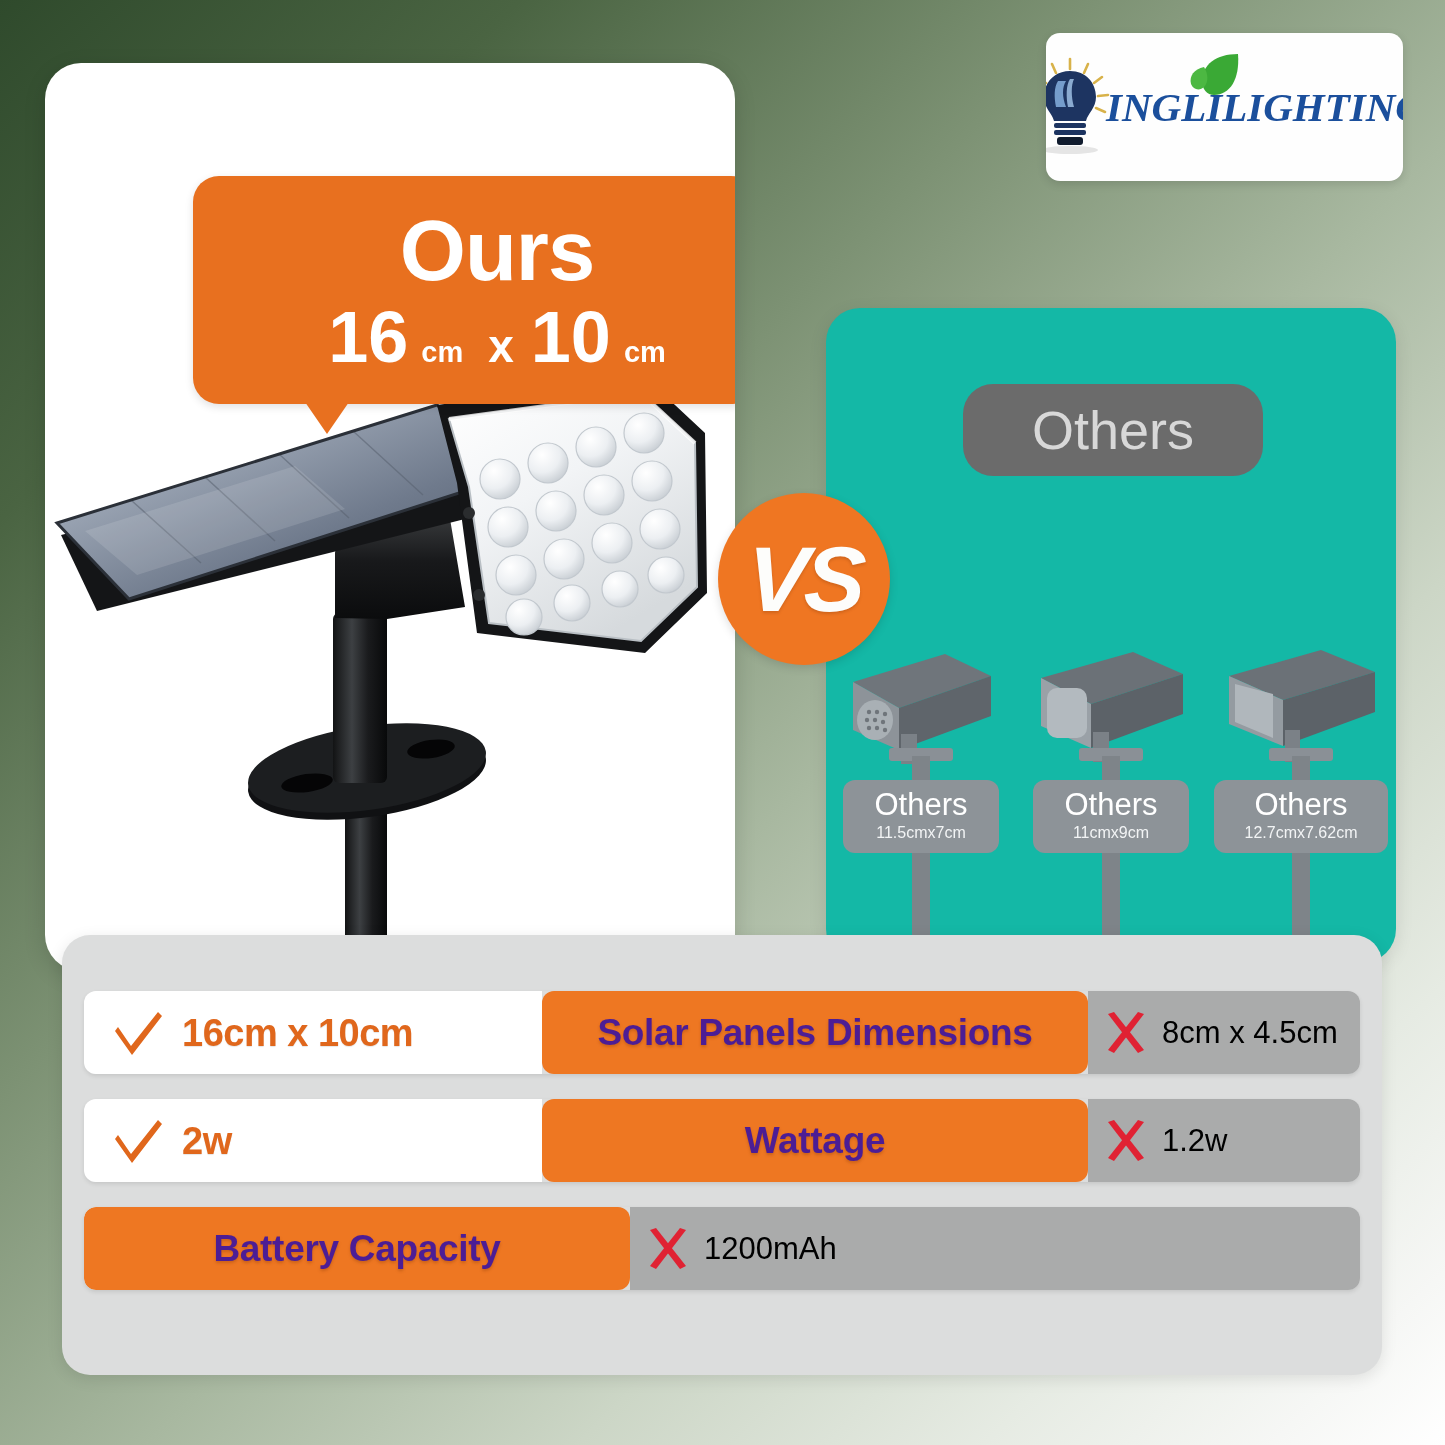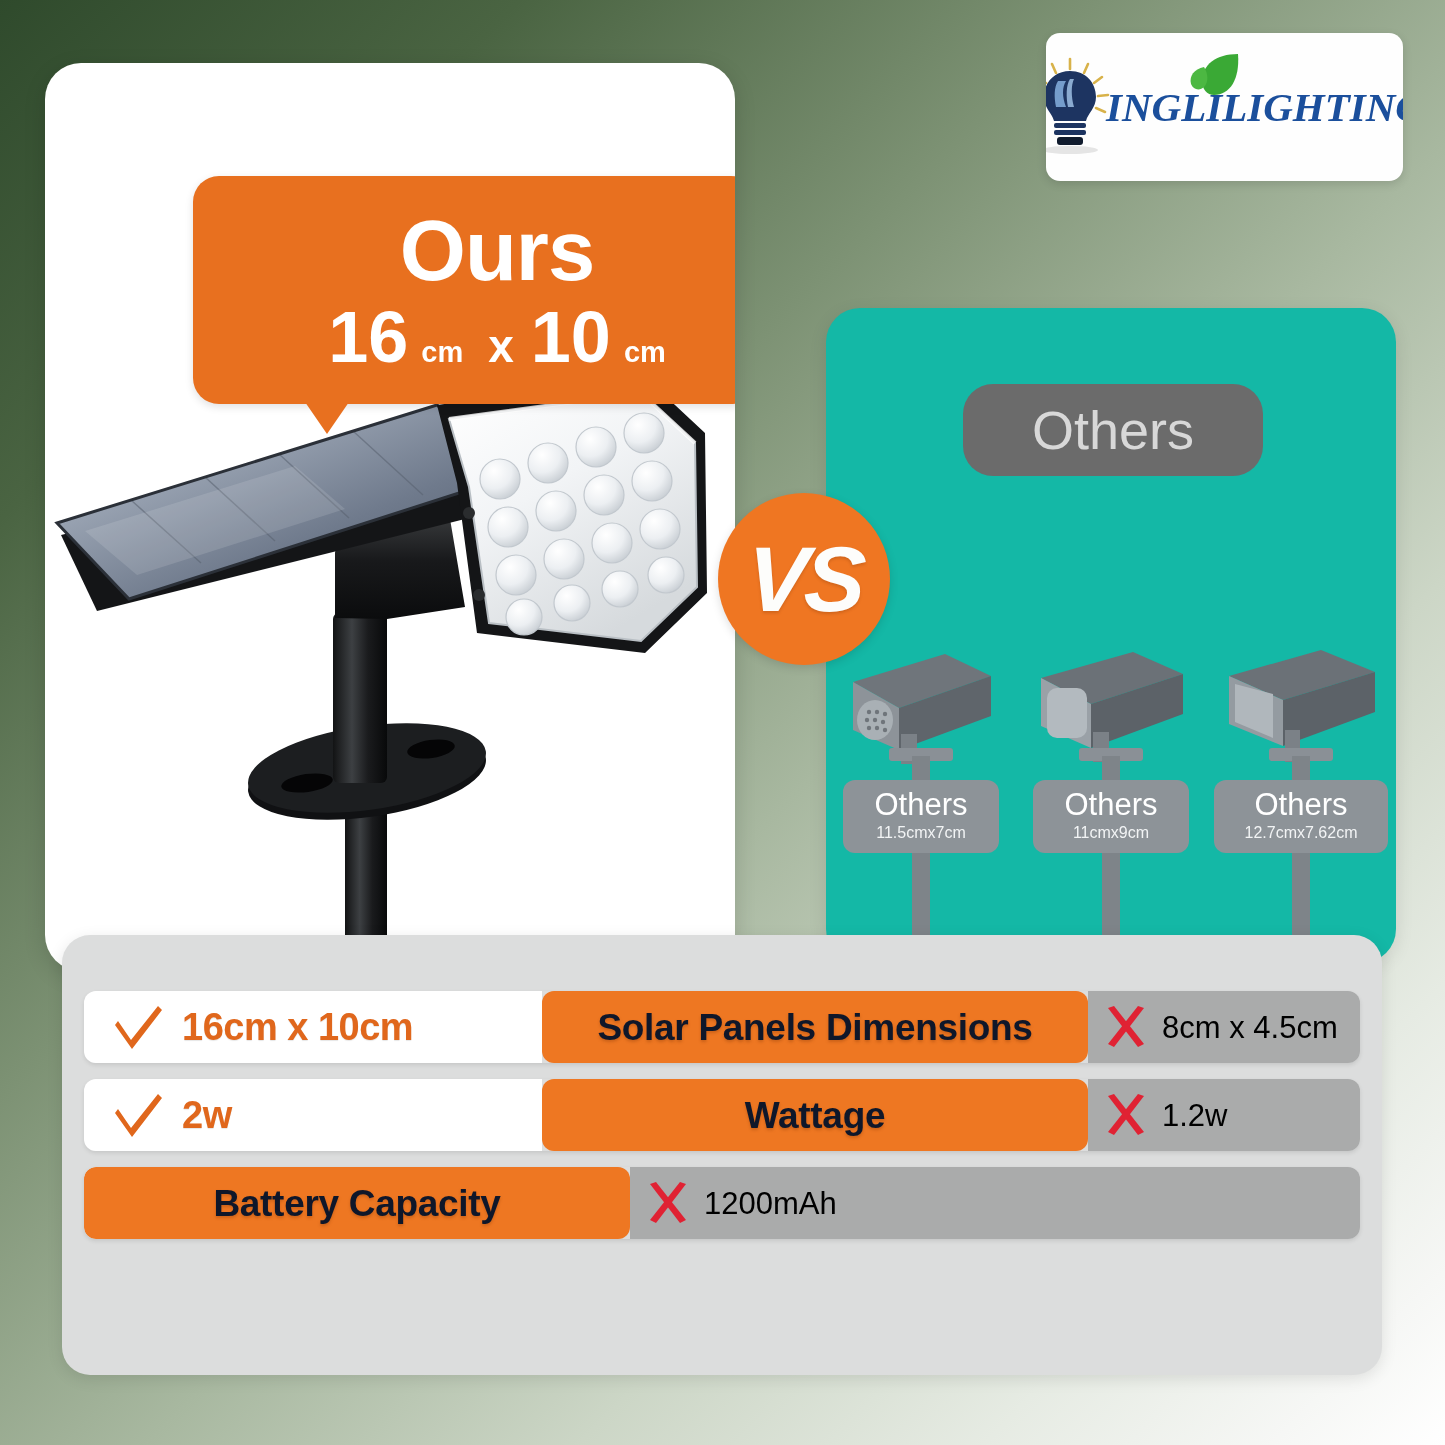--- a/index.html
+++ b/index.html
@@ -263,22 +263,22 @@
     box-shadow: 0 4px 16px rgba(0,0,0,0.10);
   }
   .rows {
     position: absolute;
     left: 22px;
     top: 56px;
     width: 1276px;
   }
   .row {
     position: relative;
-    height: 72px;
-    margin-bottom: 16px;
+    height: 83px;
+    margin-bottom: 25px;
     border-radius: 12px;
     overflow: hidden;
     display: flex;
     align-items: stretch;
     box-shadow: 0 2px 4px rgba(0,0,0,0.10);
   }
   .cell-ours {
     width: 458px;
     background: #ffffff;
     display: flex;
@@ -302,21 +302,21 @@
   }
   .cell-feature {
     width: 546px;
     background: #ee7722;
     display: flex;
     align-items: center;
     justify-content: center;
     border-radius: 12px;
   }
   .feature-label {
-    color: #0f172a;
+    color: #4c1d95;
     font-size: 37px;
     font-weight: bold;
     line-height: 1;
     letter-spacing: -0.3px;
     text-shadow: 0 2px 3px rgba(140,60,10,0.35);
   }
   .cell-others {
     flex: 1;
     background: #aaabab;
     display: flex;

